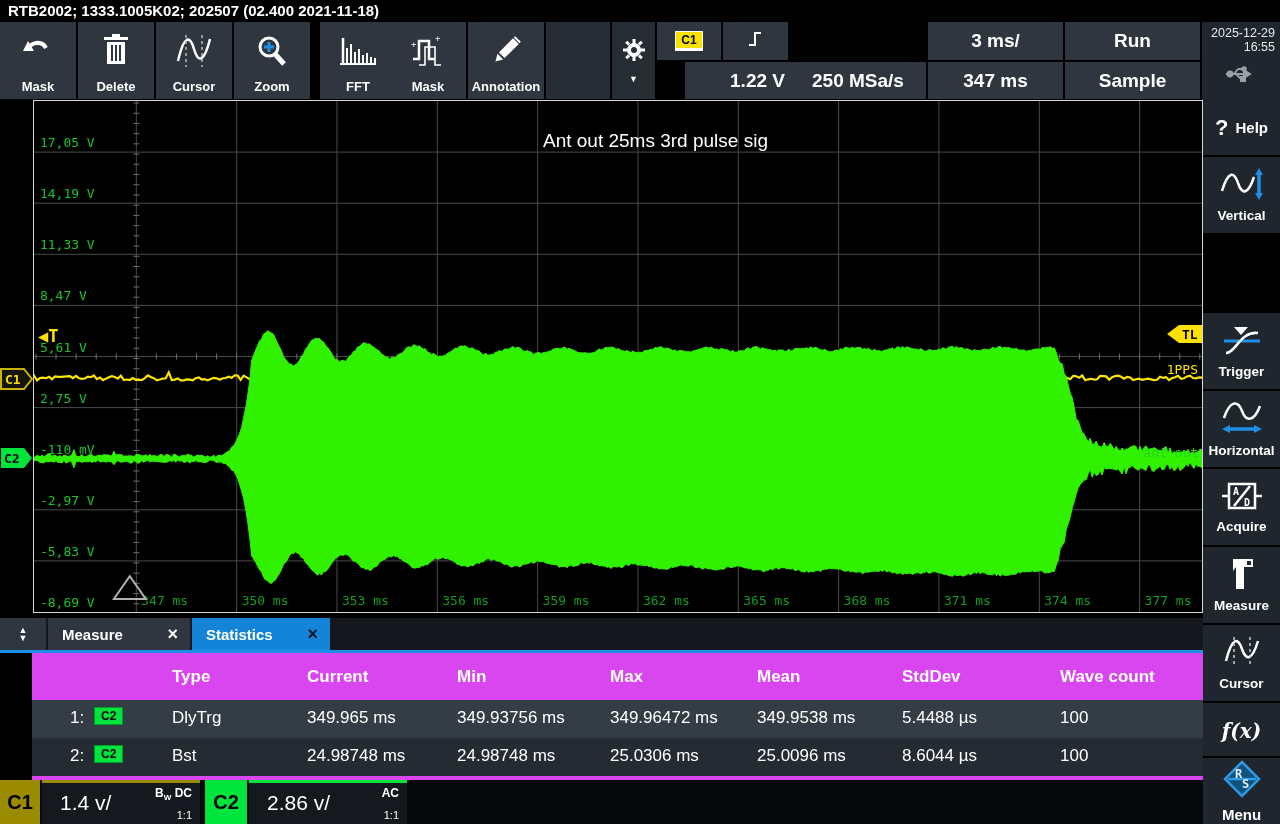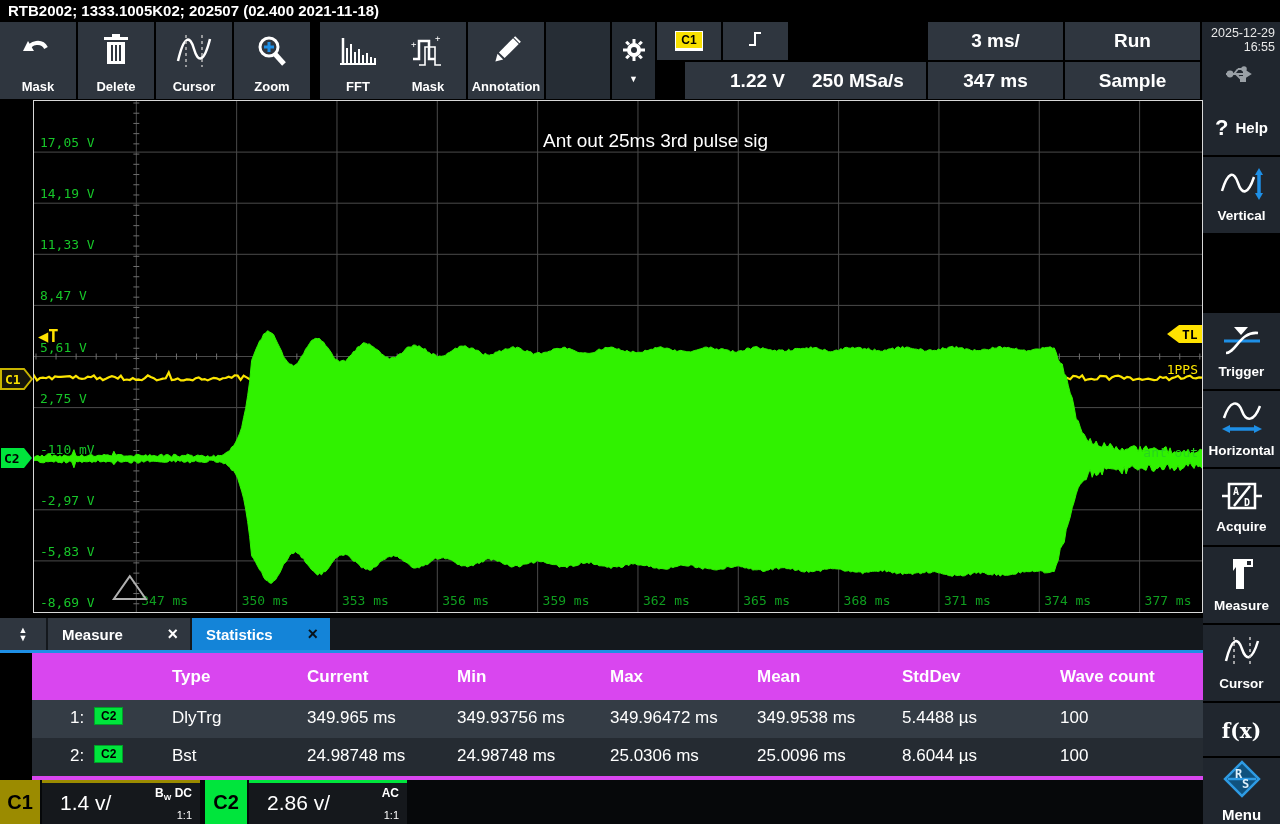--- a/index.html
+++ b/index.html
@@ -503,21 +503,21 @@
     <span>
       <svg width="44" height="34" viewBox="0 0 44 34">
           <path d="M6 26 C12 2,18 2,22 14 C26 26,32 26,38 6" fill="none" stroke="#fff" stroke-width="2.5"></path>
           <line x1="14" y1="2" x2="14" y2="32" stroke="#ccc" stroke-width="1.5" stroke-dasharray="3,3"></line>
           <line x1="30" y1="2" x2="30" y2="32" stroke="#ccc" stroke-width="1.5" stroke-dasharray="3,3"></line>
         </svg>
     </span>
     <span class="slabel">Cursor</span>
   </div>
   <div class="abs sitem" style="top:703px;height:55px">
-    <span class="slabel" style="font-size:20px;font-family:'DejaVu Serif',serif">f(x)</span>
+    <span class="slabel" style="font-size:20px;font-style:italic;font-family:'DejaVu Serif',serif">f(x)</span>
   </div>
   <div class="abs sitem" style="top:758px;height:66px;border-bottom:none">
     <span>
       <svg width="40" height="40" viewBox="0 0 40 40">
           <g transform="rotate(45 20 20)">
             <rect x="8" y="8" width="24" height="24" fill="#10527e" stroke="#2e9be4" stroke-width="2.5"></rect>
             <line x1="10" y1="30" x2="30" y2="10" stroke="#2e9be4" stroke-width="2.5"></line>
           </g>
           <text x="13" y="19" font-size="12" font-weight="bold" fill="#dff0fb">R</text>
           <text x="20" y="29" font-size="12" font-weight="bold" fill="#dff0fb">S</text>

